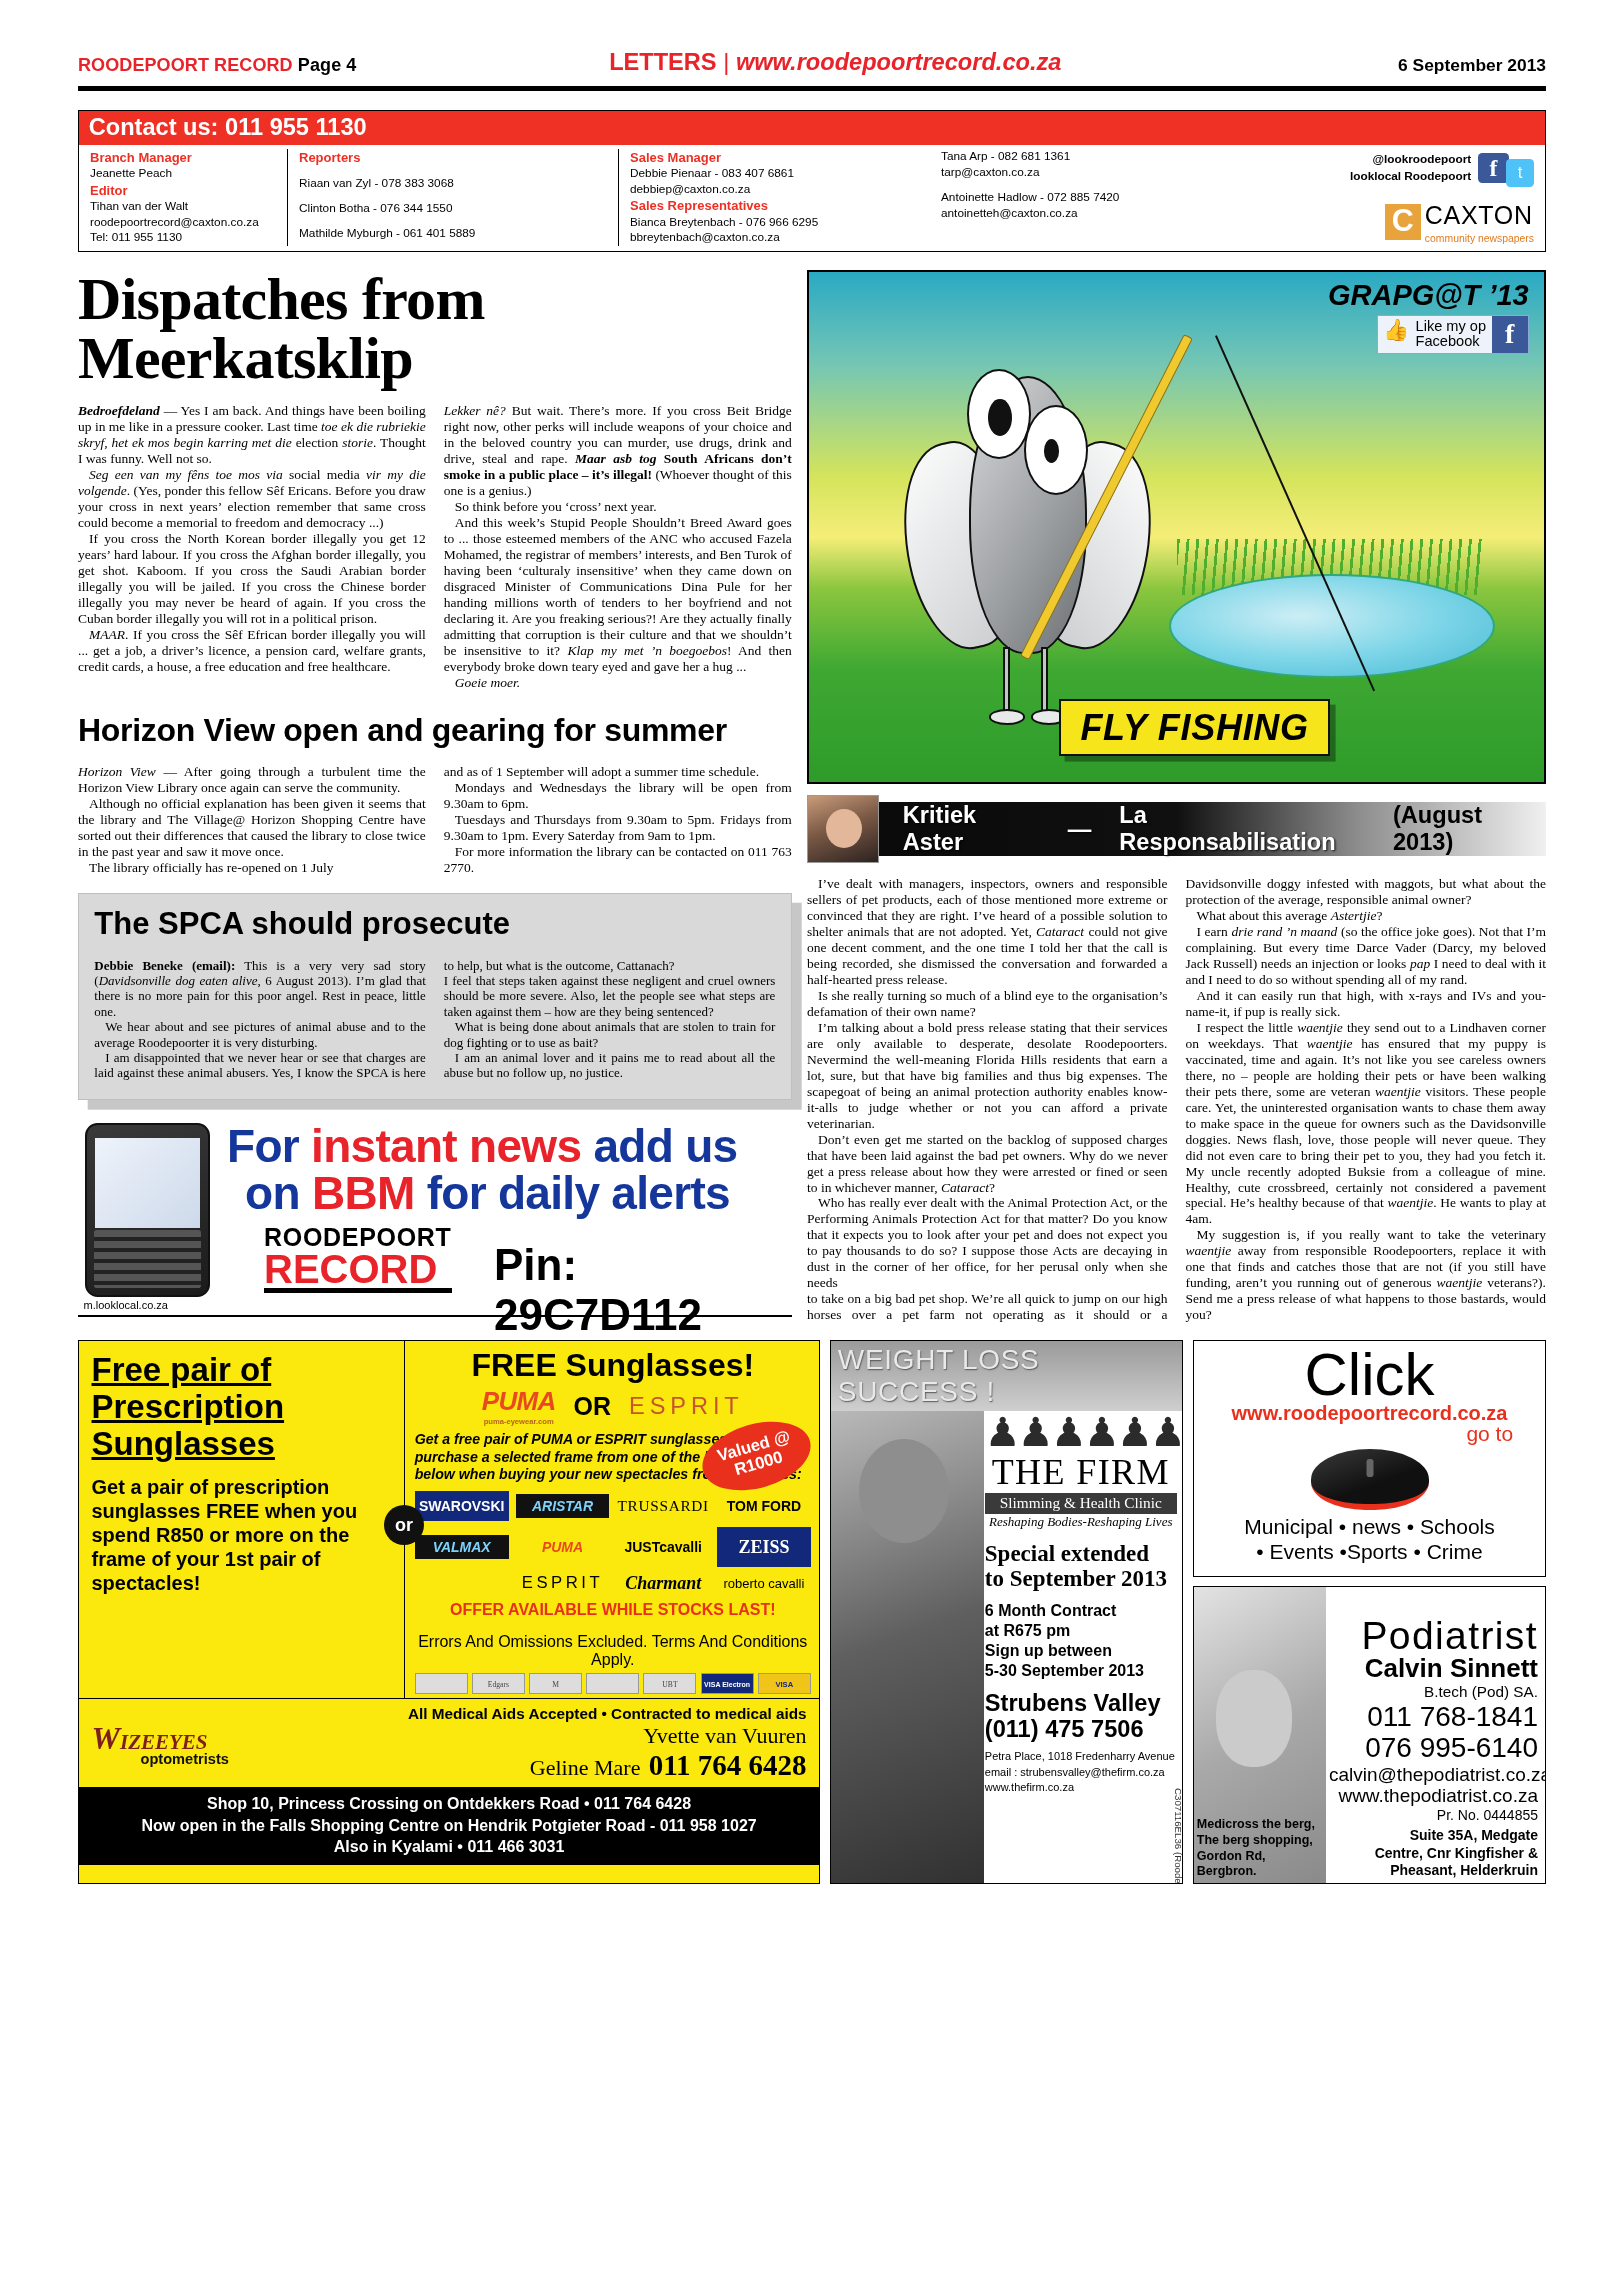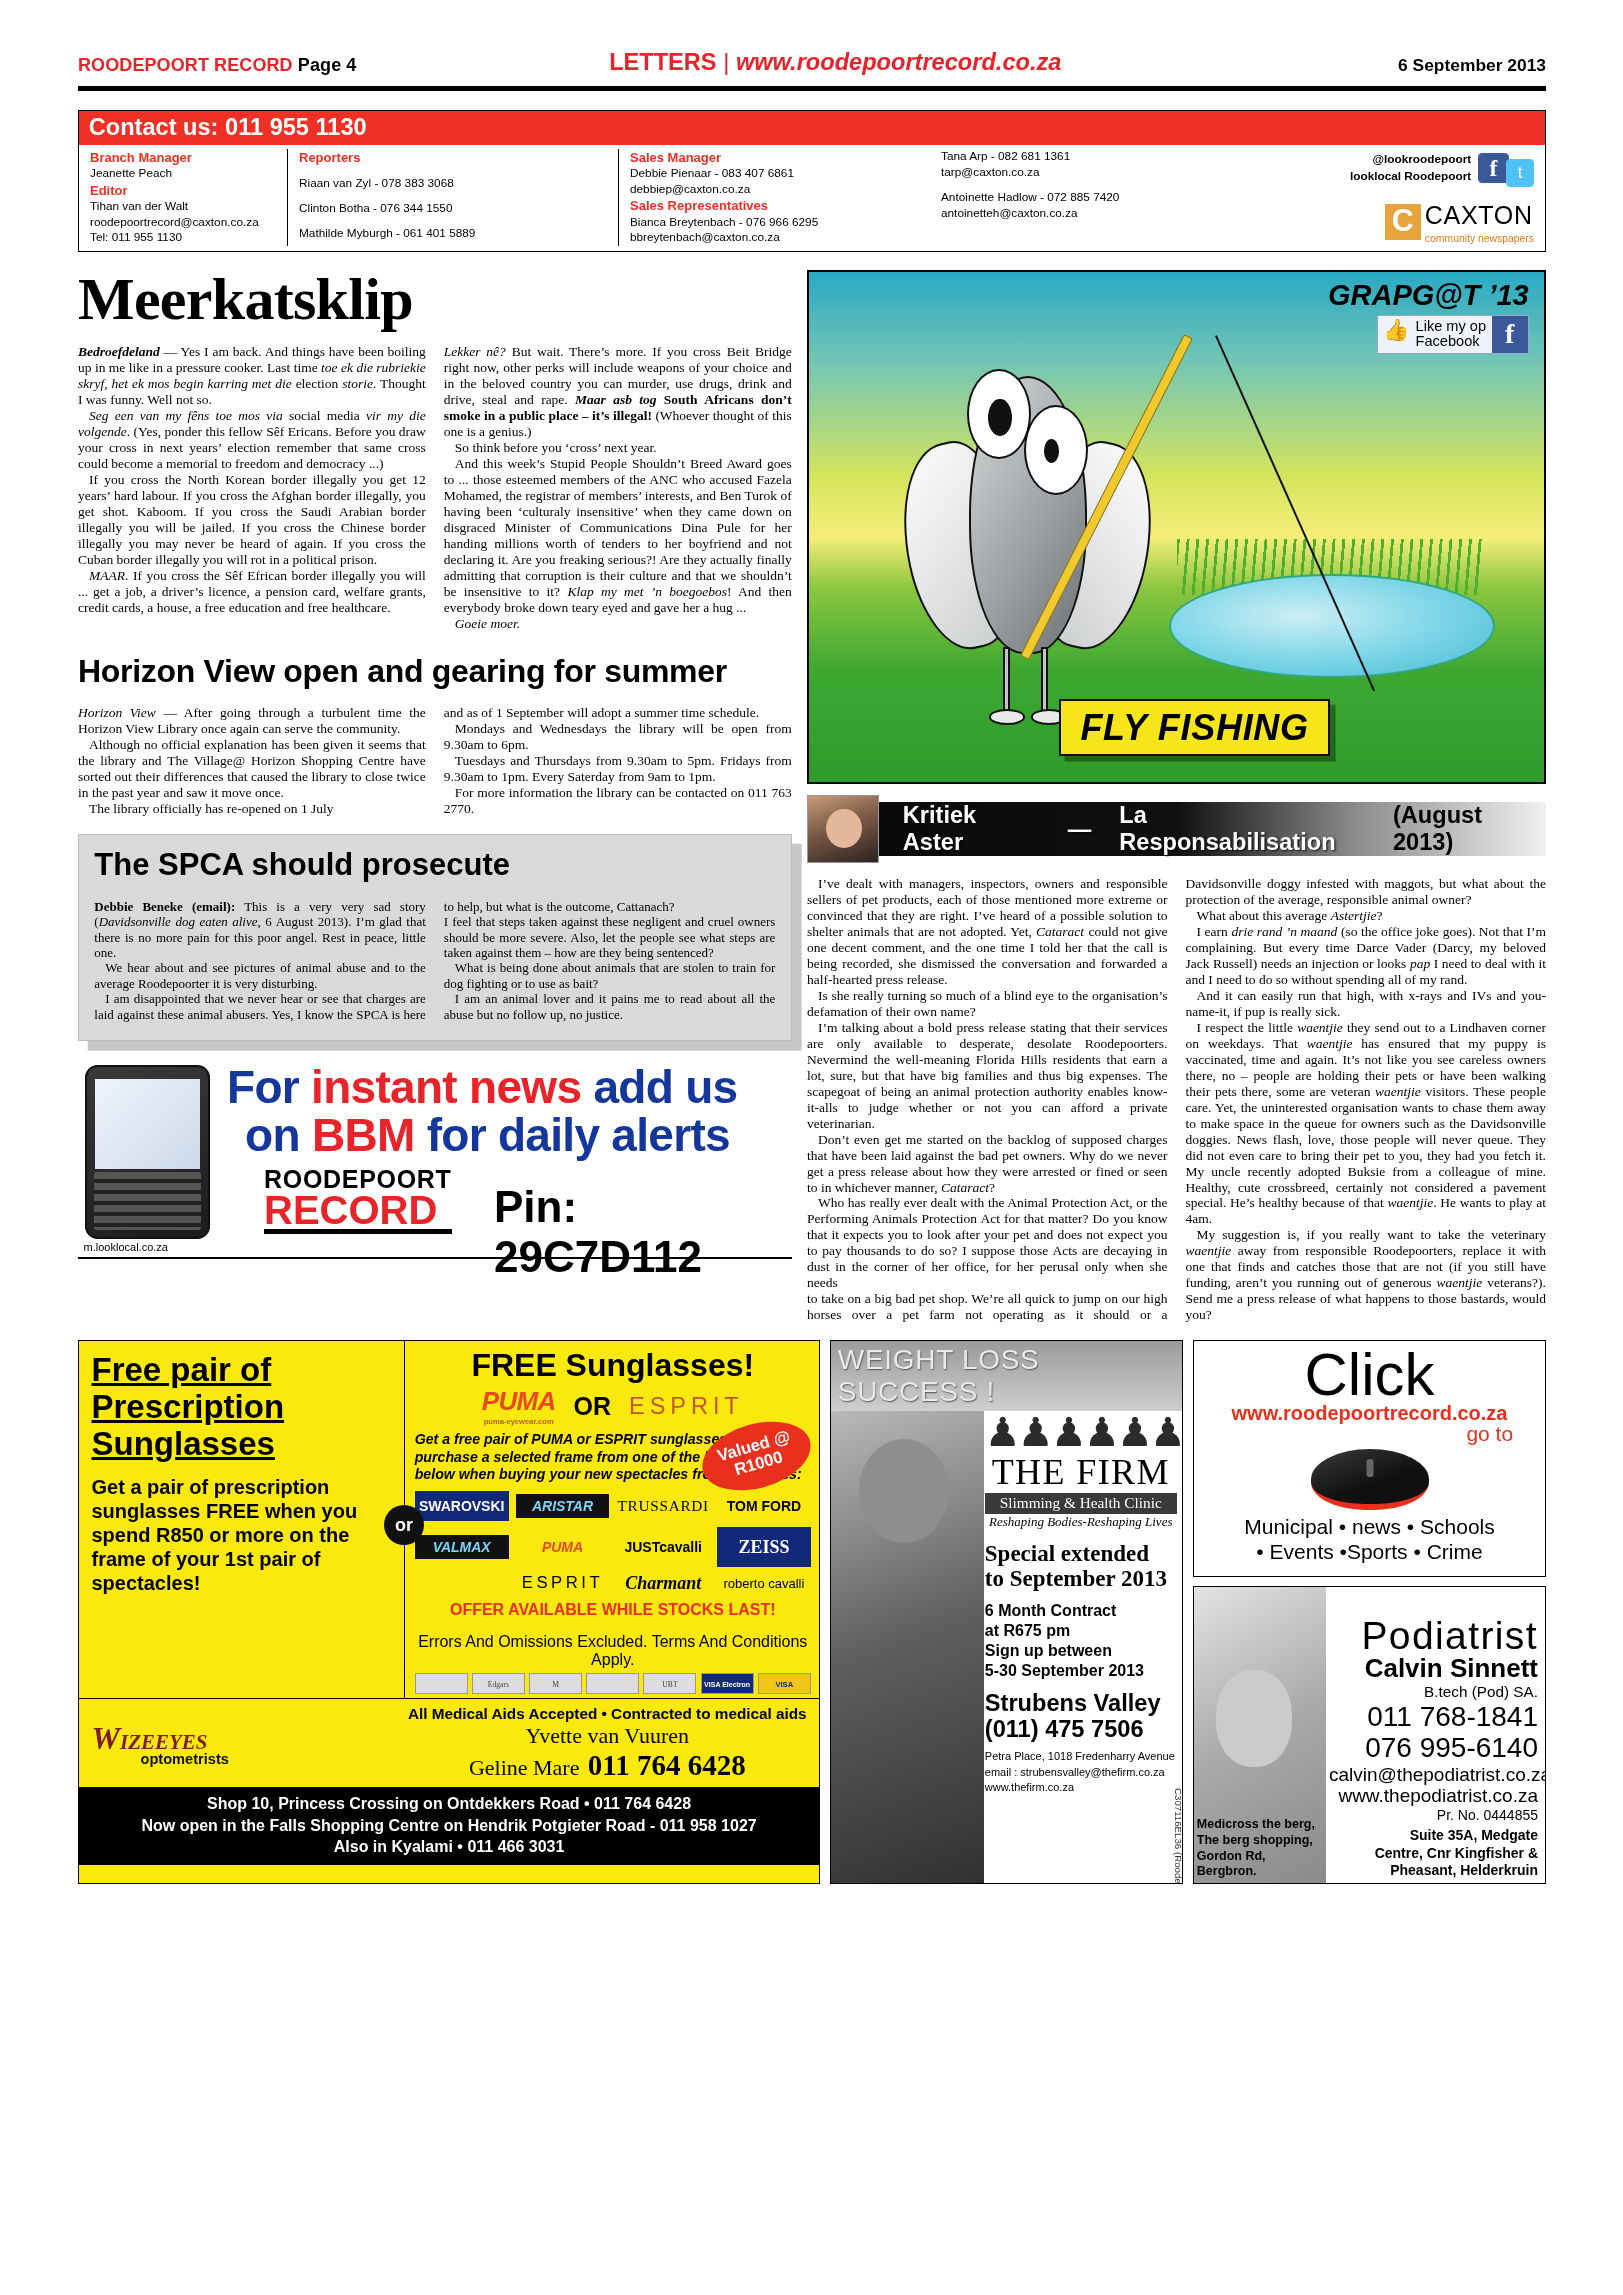--- a/index.html
+++ b/index.html
@@ -154,21 +154,21 @@
   .offerline { color:#e8301d; font-family:"Liberation Sans",sans-serif; font-weight:bold; font-size:16px; text-align:center; margin-top:7px;}
   .errline { font-family:"Liberation Sans",sans-serif; font-size:16px; text-align:center; margin-top:14px;}
   .cards { display:flex; gap:4.2px; justify-content:center; margin-top:4.2px; }
   .card { width:53px; height:21px; background:#ddd; border:0.7px solid #999; font-size:7.6px; color:#444; text-align:center; line-height:21px;}
   .card.visa { background:#f0c419; color:#12287a; font-weight:bold; font-family:"Liberation Sans",sans-serif;}
   .card.velec { background:#12287a; color:#fff; font-weight:bold; font-family:"Liberation Sans",sans-serif; font-size:7px;}
   .wize-mid { border-top:1.4px solid #000; display:flex; align-items:center; padding:5.6px 12.5px; }
   .wizelogo { font-family:"Liberation Serif",serif; font-style:italic; font-weight:bold; font-size:32px; color:#7d1f1f; }
   .wizelogo .sm { font-size:21px; }
   .wizelogo .opt { display:block; font-family:"Liberation Sans",sans-serif; font-style:normal; font-size:14.6px; color:#111; margin-left:49px; margin-top:-5.6px;}
-  .wize-mid-right { margin-left:auto; text-align:center; }
+  .wize-mid-right { margin-left:auto; text-align:right; }
   .wize-mid-right .med { font-family:"Liberation Sans",sans-serif; font-weight:bold; font-size:15.3px; }
   .wize-mid-right .nm { font-family:"Liberation Serif",serif; font-size:22px; }
   .wize-mid-right .nm2 { font-family:"Liberation Serif",serif; font-size:22px; }
   .wize-mid-right .tel { font-family:"Liberation Serif",serif; font-size:29px; font-weight:bold; display:inline-block; margin-left:8.3px;}
   .wize-foot { background:#000; color:#fff; text-align:center; font-family:"Liberation Sans",sans-serif; font-weight:bold; font-size:16px; line-height:1.35; padding:5.6px 4.2px 7px 4.2px;}
 
   
   .firm { width:389px; border:1.4px solid #000; position:relative; background:#fff; overflow:hidden; }
   .firm-hd { background:linear-gradient(180deg,#9a9a9a,#cfcfcf); color:#e9e9e9; font-family:"Liberation Sans",sans-serif; font-size:28px; letter-spacing:0.7px; padding:2.8px 7px; text-shadow:0.7px 0.7px 1.4px #555;}
   .firm-body { position:relative; height:calc(100% - 39px); }
@@ -281,20 +281,21 @@
         </div>
       </div>
     </div>
   </div>
 
   <div class="grid">
 
     <div class="colA">
 
       <div class="bigtitle">
+        <div>Dispatches from</div>
         <div>Meerkatsklip</div>
       </div>
 
       <div class="twocol">
         <p class="first"><b><i>Bedroefdeland</i></b> — Yes I am back. And things have been boiling up in me like in a pressure cooker. Last time <i>toe ek die rubriekie skryf, het ek mos begin karring met die</i> election <i>storie</i>. Thought I was funny. Well not so.</p>
         <p><i>Seg een van my fêns toe mos via</i> social media <i>vir my die volgende</i>. (Yes, ponder this fellow Sêf Ericans. Before you draw your cross in next years’ election remember that same cross could become a memorial to freedom and democracy ...)</p>
         <p>If you cross the North Korean border illegally you get 12 years’ hard labour. If you cross the Afghan border illegally, you get shot. Kaboom. If you cross the Saudi Arabian border illegally you will be jailed. If you cross the Chinese border illegally you may never be heard of again. If you cross the Cuban border illegally you will rot in a political prison.</p>
         <p><i>MAAR</i>. If you cross the Sêf Efrican border illegally you will ... get a job, a driver’s licence, a pension card, welfare grants, credit cards, a house, a free education and free healthcare.</p>
         <p class="first"><i>Lekker nê?</i> But wait. There’s more. If you cross Beit Bridge right now, other perks will include weapons of your choice and in the beloved country you can murder, use drugs, drink and drive, steal and rape. <b><i>Maar asb tog</i></b> <b>South Africans don’t smoke in a public place – it’s illegal!</b> (Whoever thought of this one is a genius.)</p>
         <p>So think before you ‘cross’ next year.</p>

